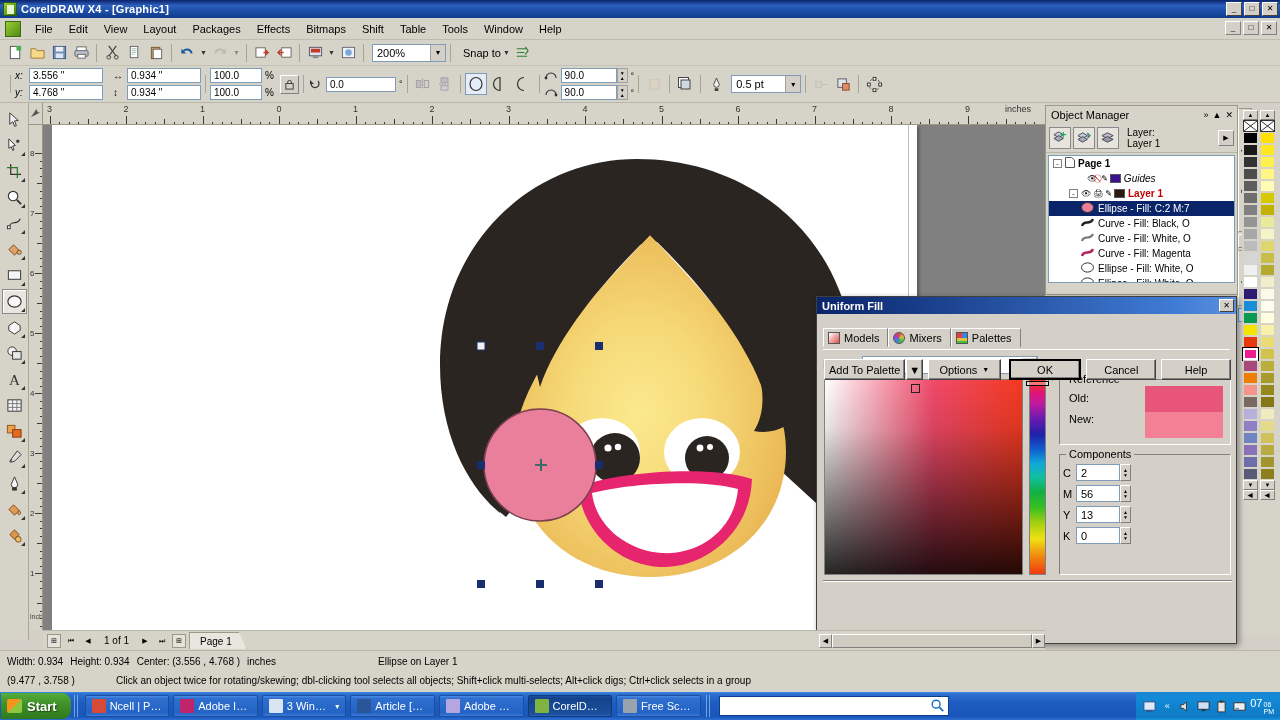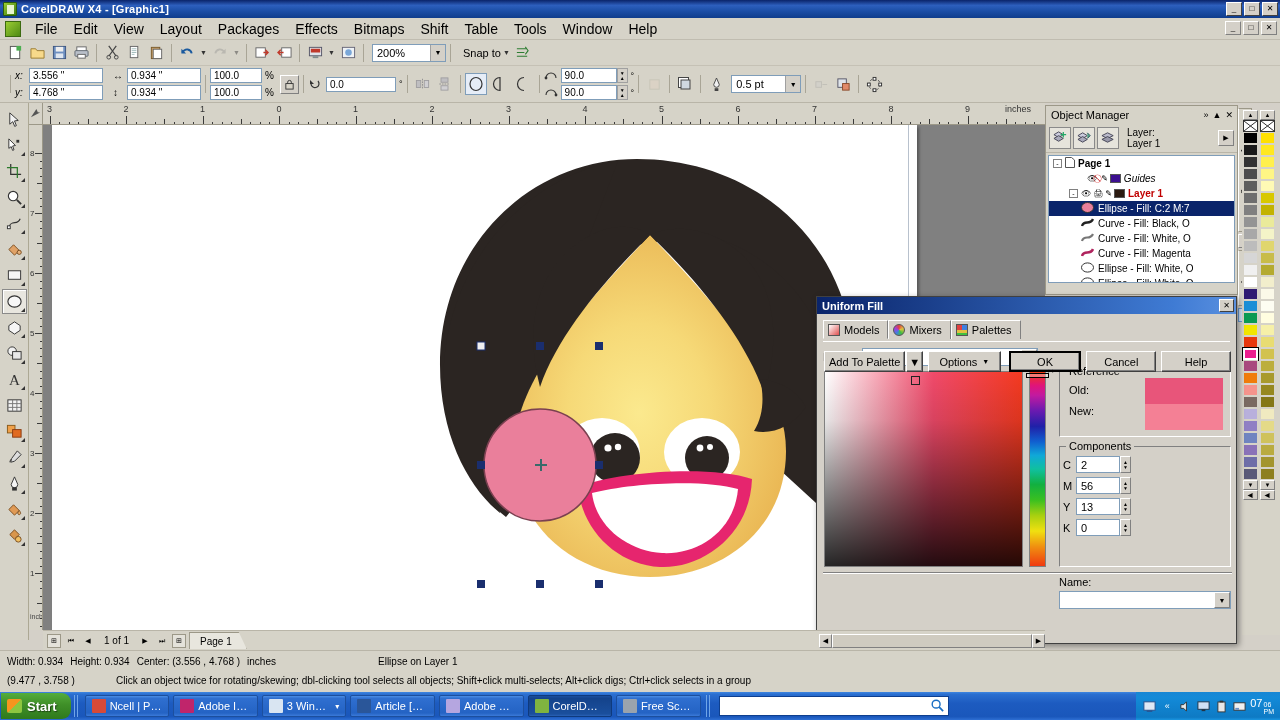--- a/index.html
+++ b/index.html
@@ -38,21 +38,21 @@
   .menubar {
     position:absolute; left:0; top:18px; width:1280px; height:22px;
     background:#d6d3c8; display:flex; align-items:center;
     border-bottom:1px solid #c0bcb0;
   }
   .menubar .doc-ico{
     width:16px;height:16px;margin:0 6px 0 5px;
     background:linear-gradient(135deg,#9acd32,#4f8a14);
     border:1px solid #3c6a10;
   }
-  .menu-item { padding:3px 8px; font-size:14px; color:#000; cursor:default; }
+  .menu-item { padding:3px 8px; font-size:11px; color:#000; cursor:default; }
   .menubar .mb-buttons{ position:absolute; right:3px; top:3px; display:flex; gap:2px;}
   .mb-btn{width:16px;height:14px;background:#d4d0c8;border:1px solid #fff;
     border-right-color:#808080;border-bottom-color:#808080;font-size:8px;line-height:12px;text-align:center;}
 
   
   .toolbar1 {
     position:absolute; left:0; top:40px; width:1280px; height:26px;
     background:#d6d3c8; display:flex; align-items:center; padding-left:4px;
     border-bottom:1px solid #c5c1b5;
   }
@@ -191,21 +191,21 @@
     box-shadow:2px 2px 6px rgba(0,0,0,.4);
   }
   .dlg-title{
     height:17px;background:linear-gradient(to right,#0a246a,#3f7bd4 85%,#5a90df);
     display:flex;align-items:center;padding-left:5px;
   }
   .dlg-title span{color:#fff;font-size:11px;font-weight:bold;}
   .dlg-x{margin-left:auto;margin-right:2px;width:15px;height:13px;background:#d4d0c8;
     border:1px solid #fff;border-right-color:#404040;border-bottom-color:#404040;
     font-size:8px;text-align:center;line-height:11px;}
-  .dlg-body{position:relative;padding:6px;}
+  .dlg-body{position:relative;padding:6px;margin-top:8px;}
   .tabs{display:flex;gap:0;margin-bottom:2px;position:relative;z-index:2;}
   .tab{
     height:19px;padding:0 8px 0 4px;display:flex;align-items:center;gap:4px;
     background:#d4d0c8;border:1px solid #fff;border-right-color:#808080;border-bottom:none;
     font-size:11px;
   }
   .tab.active{background:#d4d0c8;padding-top:1px;font-weight:normal;border-bottom:1px solid #d4d0c8;}
   .tabline{height:1px;background:#fff;margin-bottom:6px;}
   .tabico{width:12px;height:12px;border:1px solid #555;}
   .row{display:flex;align-items:center;gap:6px;}
@@ -1281,27 +1281,20 @@
             </div>
             <div class="cmyk-row">
               <span class="cmyk-lbl">K</span>
               <span class="numfield">0</span>
               <span class="numspin">▲<br>▼</span>
             </div>
           </div>
         </div>
       </div>
 
-      <div style="position:absolute;left:242px;top:262px;width:172px">
-        <div class="lbl" style="margin-bottom:3px">Name:</div>
-        <div class="namefield">
-          <span></span>
-          <span class="carr" style="margin-left:auto;width:16px;height:16px;background:#d4d0c8;border:1px solid #fff;border-right-color:#808080;border-bottom-color:#808080;display:flex;align-items:center;justify-content:center;font-size:7px">▼</span>
-        </div>
-      </div>
 
       <div class="sepline"></div>
       <div class="sepline2"></div>
 
       <div class="dlg-footer">
         <div class="btn" style="width:84px">Add To Palette</div>
         <div class="btn" style="width:17px;margin-left:-4px">▼</div>
         <div class="btn" style="width:75px;gap:5px">
           <span>Options</span>
           <span style="font-size:7px">▼</span>

